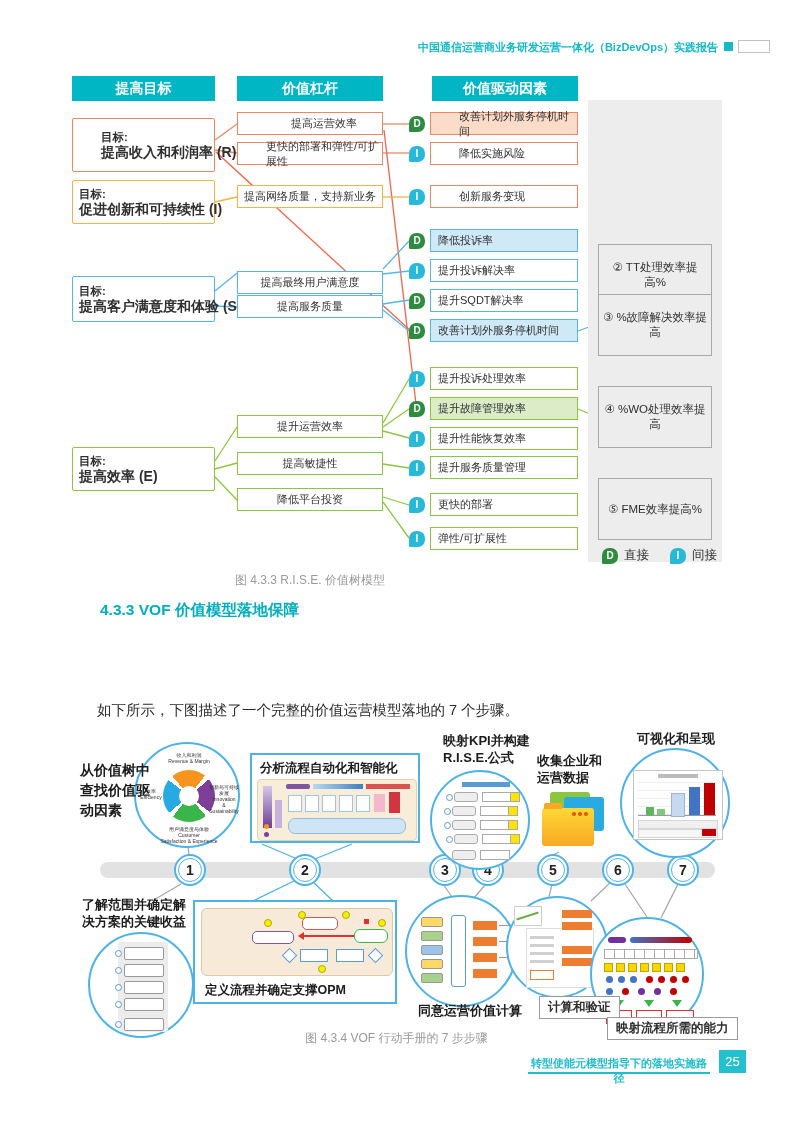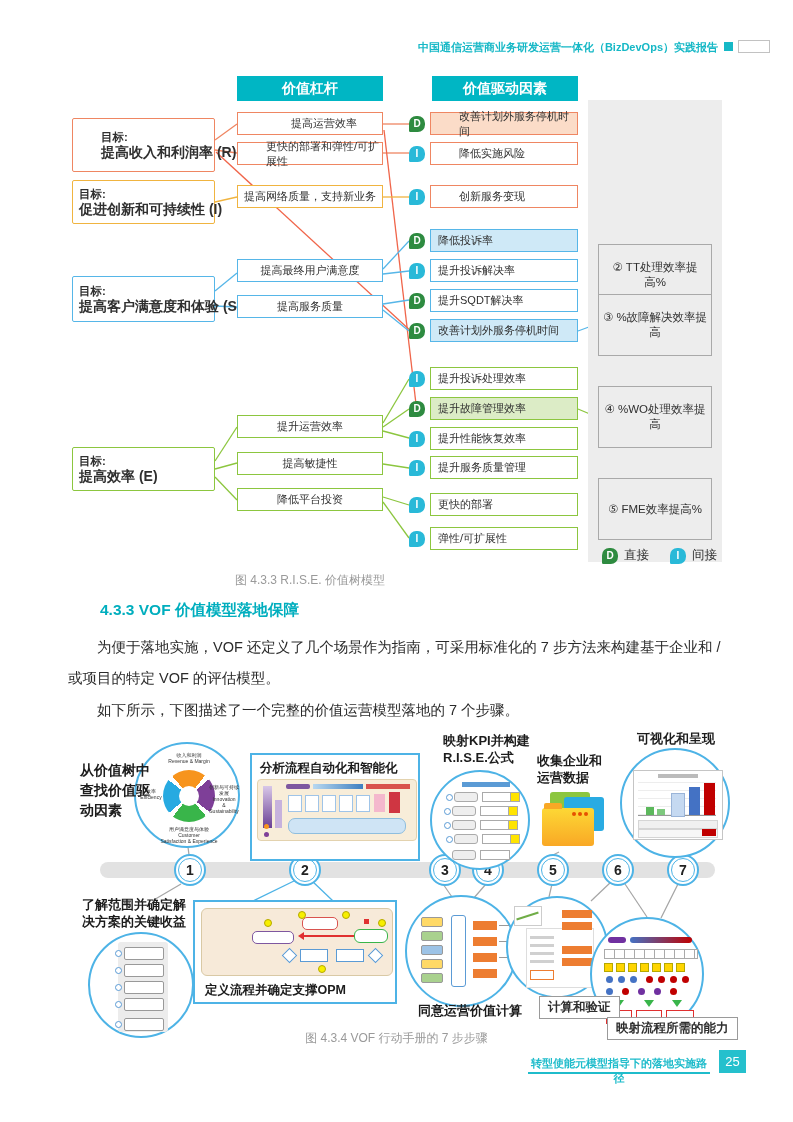--- a/index.html
+++ b/index.html
@@ -123,20 +123,21 @@
         <path d="M352,844 L310,861"></path>
       <path d="M296,880 L253,901"></path>
         <path d="M311,880 L333,901"></path>
     </g>
   </svg>
 
   <div class="hdr-title">中国通信运营商业务研发运营一体化（BizDevOps）实践报告</div>
   <div class="hdr-sq"></div>
   <div class="hdr-box"></div>
 
+  <div class="colhead" style="left:72px;top:76px;width:143px;">提高目标</div>
   <div class="colhead" style="left:237px;top:76px;width:146px;">价值杠杆</div>
   <div class="colhead" style="left:432px;top:76px;width:146px;">价值驱动因素</div>
 
   <div class="gray-panel"></div>
 
   <div class="goal b-orange" style="top:118px;height:54px;">
     <span class="gp">目标:</span>
     <span class="gl">提高收入和利润率 (R)</span>
   </div>
   <div class="goal b-yellow" style="top:180px;height:44px;">
@@ -148,21 +149,21 @@
     <span class="gl">提高客户满意度和体验 (S)</span>
   </div>
   <div class="goal b-green" style="top:447px;height:44px;">
     <span class="gp">目标:</span>
     <span class="gl">提高效率 (E)</span>
   </div>
 
   <div class="lever b-orange" style="top:112px;">提高运营效率</div>
   <div class="lever b-orange" style="top:142px;">更快的部署和弹性/可扩展性</div>
   <div class="lever b-yellow" style="top:185px;">提高网络质量，支持新业务</div>
-  <div class="lever b-blue" style="top:259px;">提高最终用户满意度</div>
+  <div class="lever b-blue" style="top:271px;">提高最终用户满意度</div>
   <div class="lever b-blue" style="top:295px;">提高服务质量</div>
   <div class="lever b-green" style="top:415px;">提升运营效率</div>
   <div class="lever b-green" style="top:452px;">提高敏捷性</div>
   <div class="lever b-green" style="top:488px;">降低平台投资</div>
 
   <div class="drow" style="top:112px;">
     <span class="bdg d">D</span>
     <div class="dbox b-orange f-orange">改善计划外服务停机时间</div>
   </div>
   <div class="drow" style="top:142px;">
@@ -224,21 +225,20 @@
     <span>直接</span>
   </div>
   <div class="legend" style="left:670px;">
     <span class="bdg i">I</span>
     <span>间接</span>
   </div>
 
   <div class="caption" style="left:0;top:572px;width:620px;">图 4.3.3 R.I.S.E. 价值树模型</div>
 
   <div class="sec-head">4.3.3 VOF 价值模型落地保障</div>
-  <div class="para" style="top:632px;">为便于落地实施，VOF 还定义了几个场景作为指南，可采用标准化的 7 步方法来构建基于企业和 / 或项目的特定 VOF 的评估模型。</div>
   <div class="para" style="top:695px;">如下所示，下图描述了一个完整的价值运营模型落地的 7 个步骤。</div>
 
   <div class="tl-bar"></div>
   <div class="step" style="left:174px;">
       <span class="step-in">1</span>
     </div>
   <div class="step" style="left:289px;">
       <span class="step-in">2</span>
     </div>
   <div class="step" style="left:429px;">
@@ -270,21 +270,21 @@
     <div class="tiny ws" style="left:72px;top:40px;width:32px;">创新与可持续发展
 Innovation
 &amp; Sustainability</div>
     <div class="tiny ws" style="left:18px;top:82px;width:70px;">用户满意度与体验
 Customer
 Satisfaction &amp; Experience</div>
     <div class="tiny ws" style="left:2px;top:44px;width:26px;">效率
 Efficiency</div>
   </div>
 
-  <div class="pbox" style="left:250px;top:753px;width:170px;height:108px;">
+  <div class="pbox" style="left:250px;top:753px;width:170px;height:90px;">
     <div class="plabel" style="left:8px;top:5px;font-size:12.5px;">分析流程自动化和智能化</div>
     <div class="abs" style="left:5px;top:24px;width:158px;height:60px;background:#f8edd9;border:1px solid #e3d2ae;border-radius:4px;">
       <div class="abs" style="left:5px;top:6px;width:9px;height:42px;background:linear-gradient(#d8c7e8,#6a3f94);"></div>
       <div class="abs" style="left:17px;top:20px;width:7px;height:28px;background:#c7b2dd;"></div>
       <div class="abs" style="left:28px;top:4px;width:24px;height:5px;background:#7e57a0;border-radius:2px;"></div>
       <div class="abs" style="left:55px;top:4px;width:50px;height:5px;background:linear-gradient(90deg,#b8d8f0,#3f7fc0);"></div>
       <div class="abs" style="left:108px;top:4px;width:44px;height:5px;background:#d9534f;"></div>
       <div class="abs" style="left:30px;top:15px;width:12px;height:15px;background:#fff;border:1px solid #9fc4e8;"></div>
       <div class="abs" style="left:47px;top:15px;width:12px;height:15px;background:#fff;border:1px solid #9fc4e8;"></div>
       <div class="abs" style="left:64px;top:15px;width:12px;height:15px;background:#fff;border:1px solid #9fc4e8;"></div>

